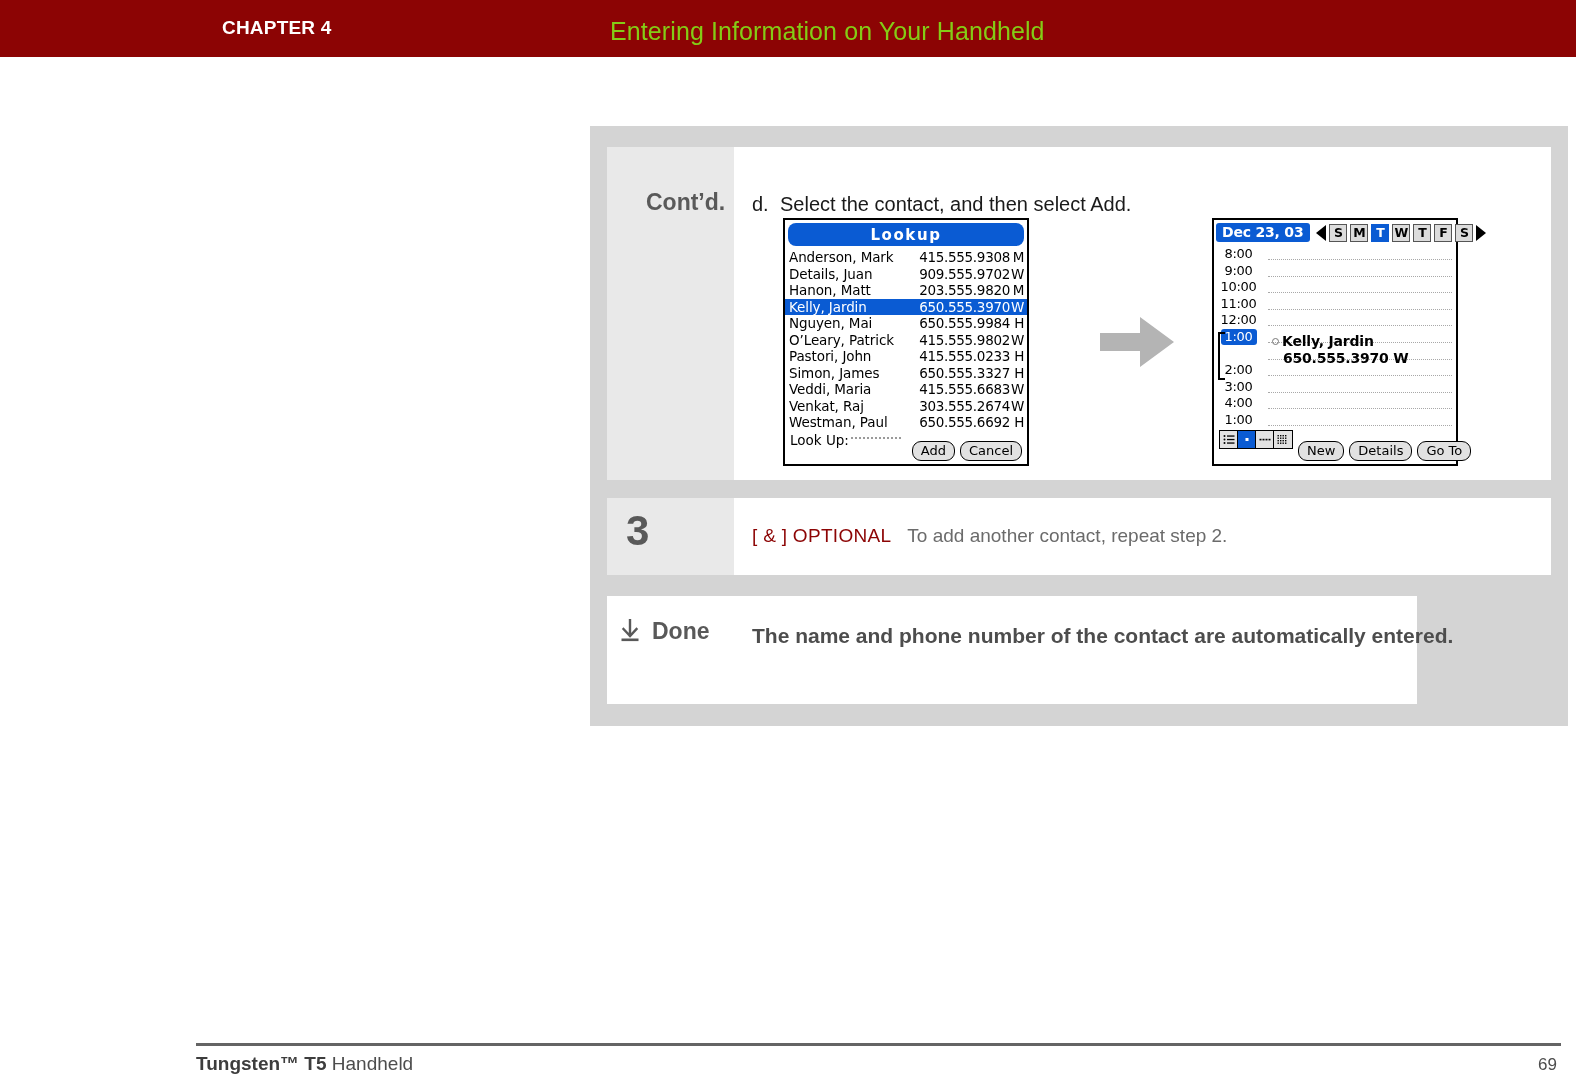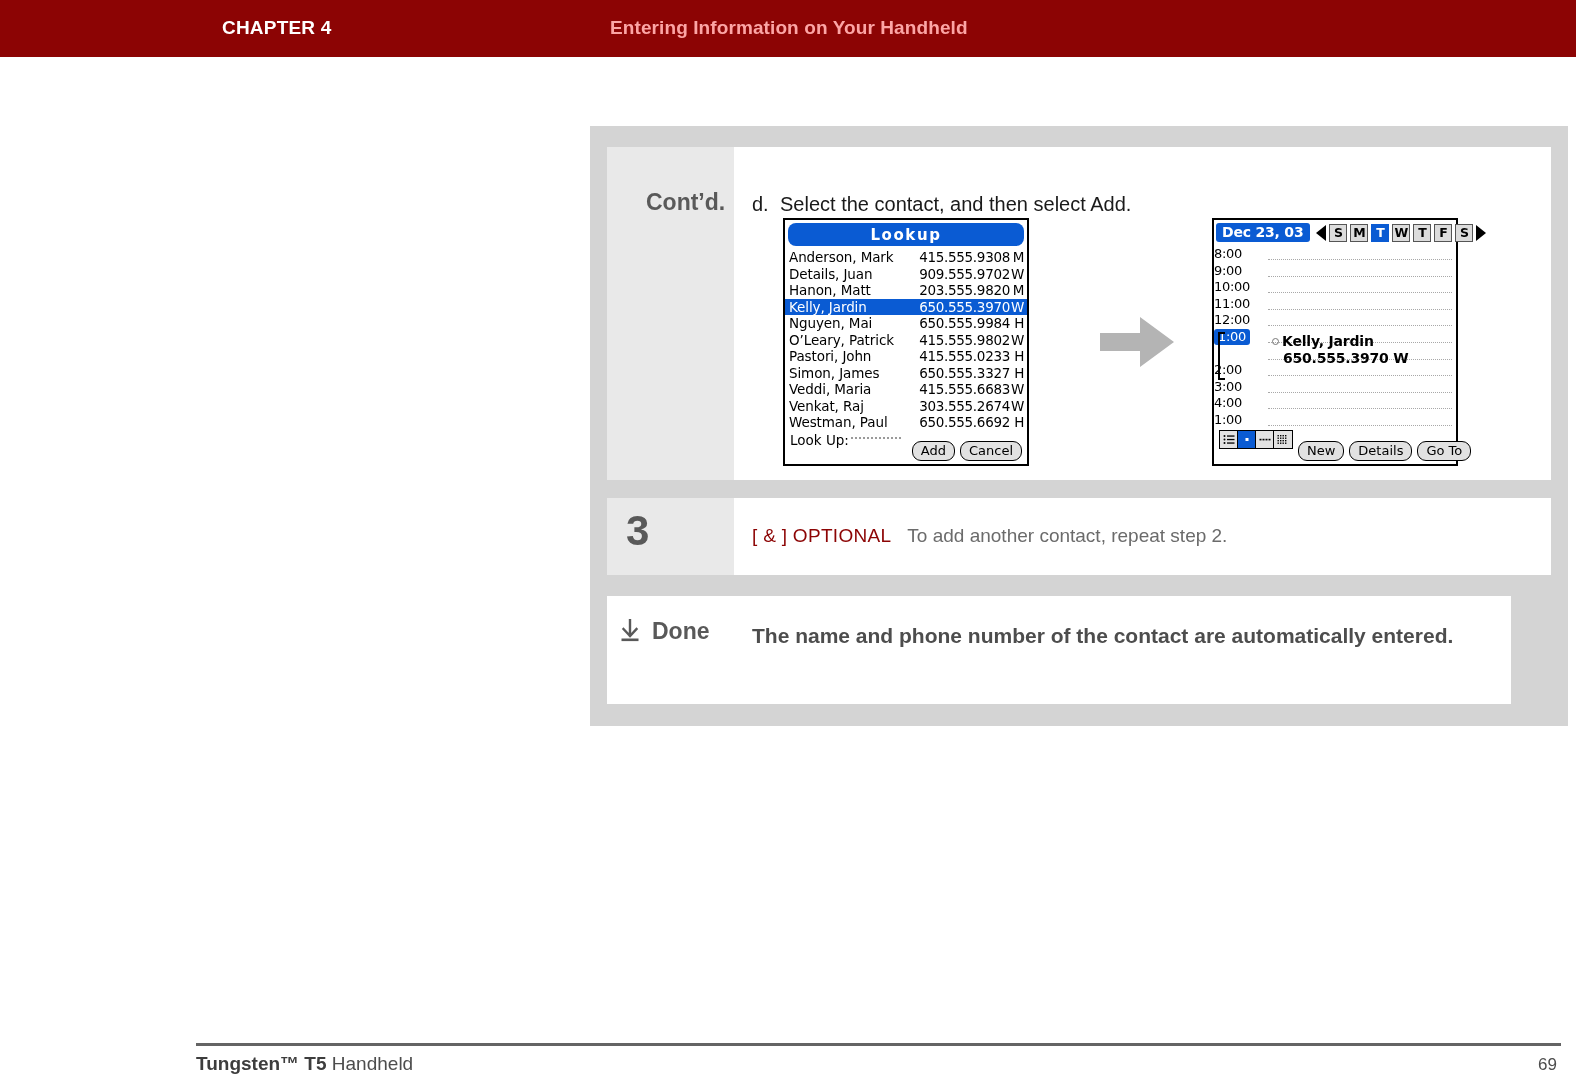--- a/index.html
+++ b/index.html
@@ -16,21 +16,21 @@
     position: absolute; left: 0; top: 0; width: 1576px; height: 57px;
     background: #8c0404;
   }
   .header-chapter {
     position: absolute; left: 222px; top: 17px;
     color: #ffffff; font-size: 19px; font-weight: bold;
     letter-spacing: 0.2px; white-space: nowrap;
   }
   .header-title {
     position: absolute; left: 610px; top: 17px;
-    color: #fca5a5; font-size: 19px; font-weight: bold;
+    color: #84cc16; font-size: 25px; font-weight: normal;
     letter-spacing: 0.1px; white-space: nowrap;
   }
 
   
   .steps-wrap {
     position: absolute; left: 590px; top: 126px;
     width: 978px; height: 600px;
     background: #d4d4d4;
   }
   .panel { position: absolute; background: #ffffff; display: flex; }
@@ -63,21 +63,21 @@
     font-size: 42px; font-weight: bold; color: #595959; line-height: 1;
   }
   .optional-line {
     position: absolute; left: 18px; top: 27px;
     white-space: nowrap; font-size: 19px;
   }
   .optional-tag { color: #8c0404; font-weight: normal; letter-spacing: 0.3px; }
   .optional-body { color: #6b6b6b; margin-left: 16px; }
 
   
-  .panel-done { left: 17px; top: 470px; width: 904px; height: 108px; }
+  .panel-done { left: 17px; top: 470px; width: 810px; height: 108px; }
   .done-row {
     position: absolute; left: 12px; top: 22px;
     display: flex; align-items: center; gap: 9px;
   }
   .done-icon { width: 24px; height: 26px; display: block; }
   .done-label { font-size: 23px; font-weight: bold; color: #595959; }
   .done-text {
     position: absolute; left: 18px; top: 22px; width: 760px;
     font-size: 21px; font-weight: bold; color: #4d4d4d; line-height: 1.72;
   }
@@ -148,21 +148,21 @@
   .tri-r { border-top: 8px solid transparent; border-bottom: 8px solid transparent; border-left: 10px solid #000; }
   .daybox {
     width: 18px; height: 18px; border: 1px solid #555;
     background: #dcdcdc; color: #000; font-size: 12.5px; font-weight: bold;
     display: flex; align-items: center; justify-content: center;
   }
   .daybox.on { background: #0a5bd3; color: #fff; border-color: #0a5bd3; }
   .cal-grid { position: relative; margin-top: 3px; }
   .cal-row { display: flex; align-items: flex-start; height: 16.6px; }
   .cal-time {
-    flex: 0 0 54px; text-align: left; padding-right: 5px;
+    flex: 0 0 54px; text-align: center; padding-right: 5px;
     font-size: 13px; color: #000; letter-spacing: -0.3px;
   }
   .cal-time .chip {
     background: #0a5bd3; color: #fff; border-radius: 3px;
     padding: 0 4px 1px 4px; display: inline-block;
   }
   .cal-line {
     flex: 1 1 auto; margin-top: 13px; margin-right: 4px;
     border-bottom: 1.5px dotted #a8a8a8; height: 0;
   }

